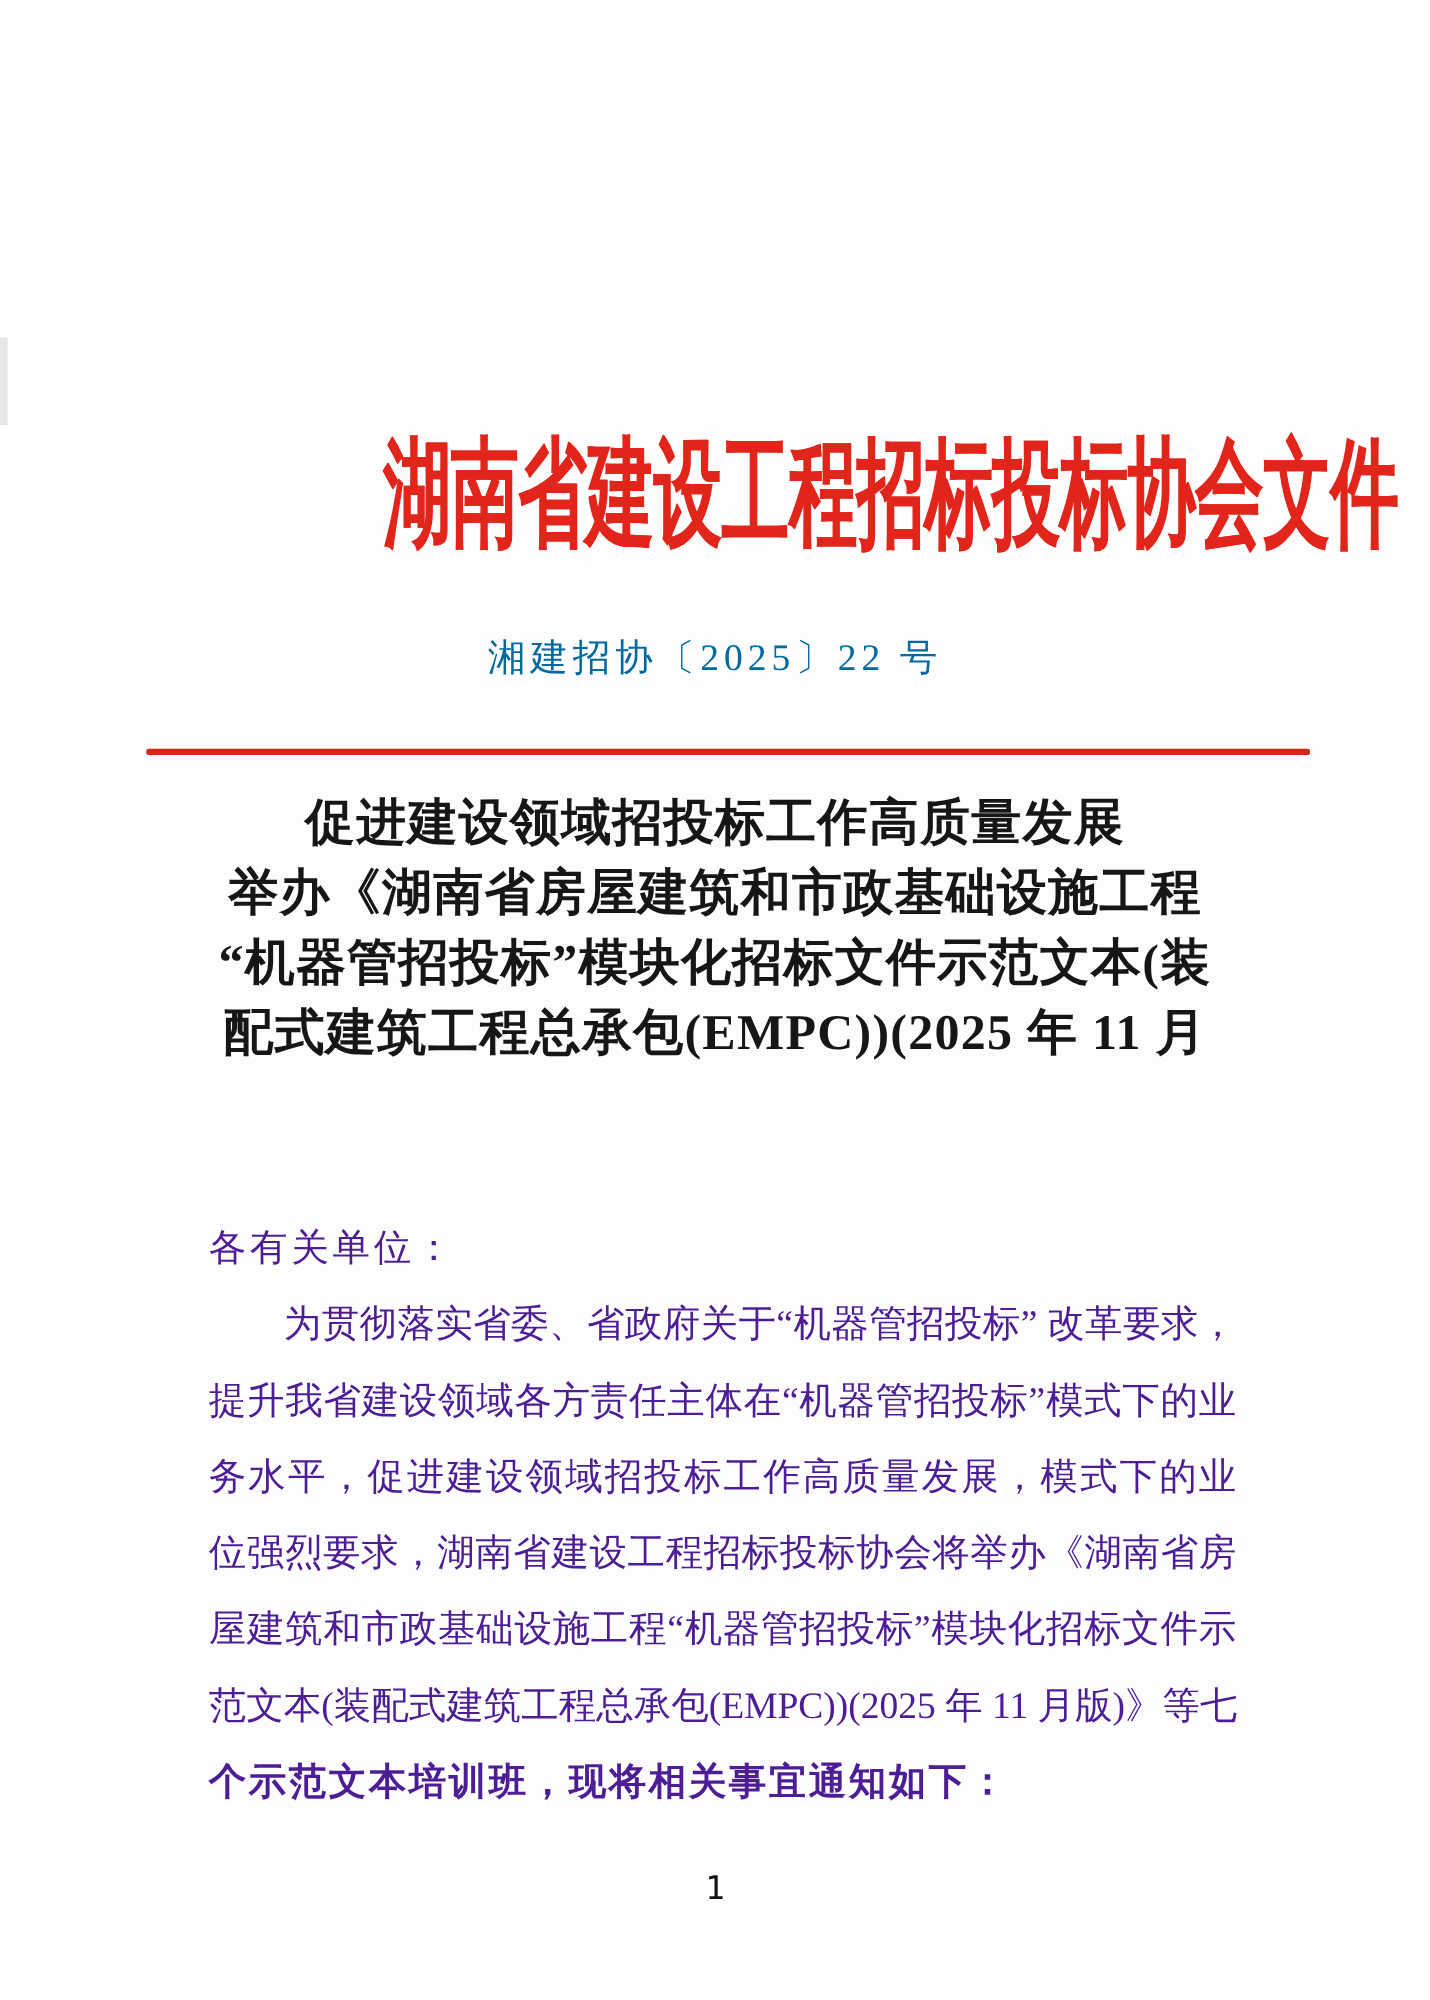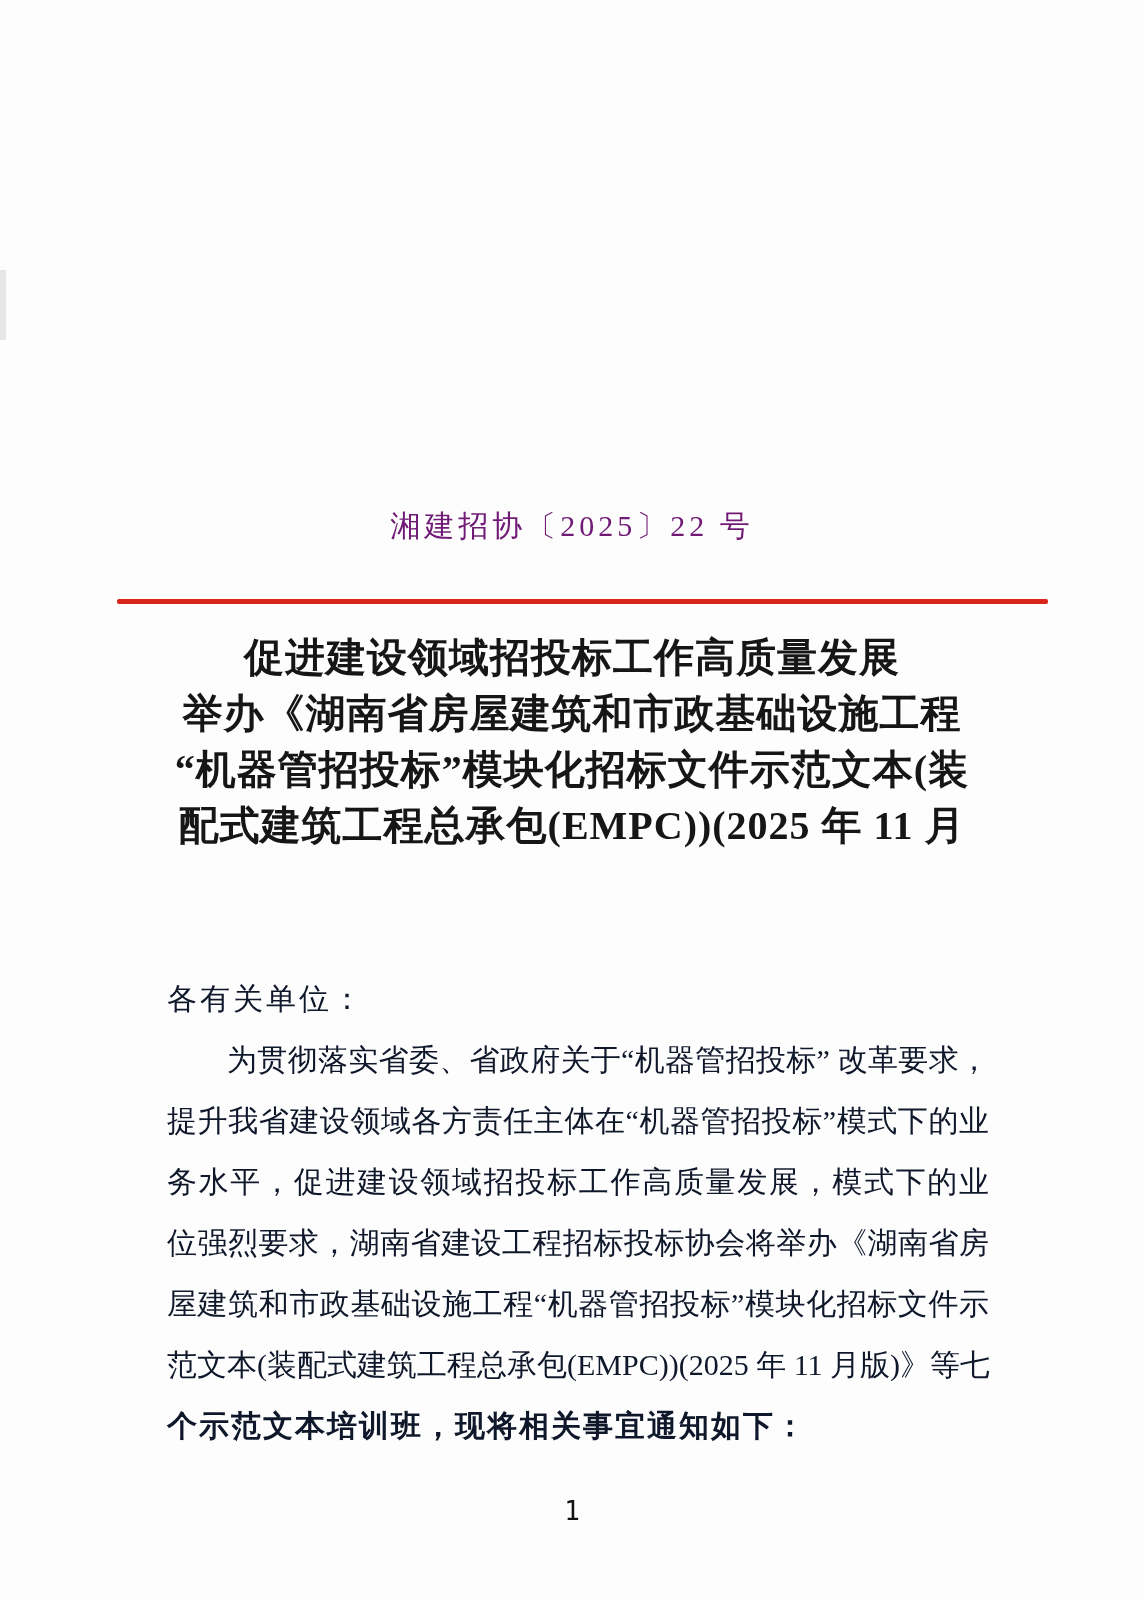--- a/index.html
+++ b/index.html
@@ -49,21 +49,21 @@
     text-shadow: 1px 0 0 var(--header-red);
   }
   .doc-number {
     position: absolute;
     top: 506px;
     left: 0;
     width: 100%;
     text-align: center;
     font-size: 30px;
     letter-spacing: 4px;
-    color: #701a75;
+    color: #0369a1;
   }
   .red-rule {
     position: absolute;
     top: 599px;
     left: 117px;
     width: 931px;
     height: 5px;
     background: var(--rule-red);
     border-radius: 2px;
   }
@@ -80,21 +80,21 @@
     color: #161616;
     letter-spacing: 1px;
   }
   .doc-body {
     position: absolute;
     top: 968px;
     left: 167px;
     width: 822px;
     font-size: 30px;
     line-height: 61px;
-    color: #0f172a;
+    color: #4c1d95;
   }
   .salutation {
     text-align: left;
     letter-spacing: 3px;
   }
   .b-line {
     text-align: justify;
     text-align-last: justify;
     text-justify: inter-character;
     white-space: nowrap;
@@ -118,20 +118,23 @@
     color: #111;
   }
 </style>
 </head>
 <body>
 
 <div class="page">
 
   <div class="scan-mark"></div>
 
+  <header class="org-header">
+    <span class="org-title">湖南省建设工程招标投标协会文件</span>
+  </header>
 
   <div class="doc-number">湘建招协〔2025〕22 号</div>
 
   <div class="red-rule"></div>
 
   <div class="doc-title">
     <div class="t-line">促进建设领域招投标工作高质量发展</div>
     <div class="t-line">举办《湖南省房屋建筑和市政基础设施工程</div>
     <div class="t-line">“机器管招投标”模块化招标文件示范文本(装</div>
     <div class="t-line">配式建筑工程总承包(EMPC))(2025 年 11 月</div>

